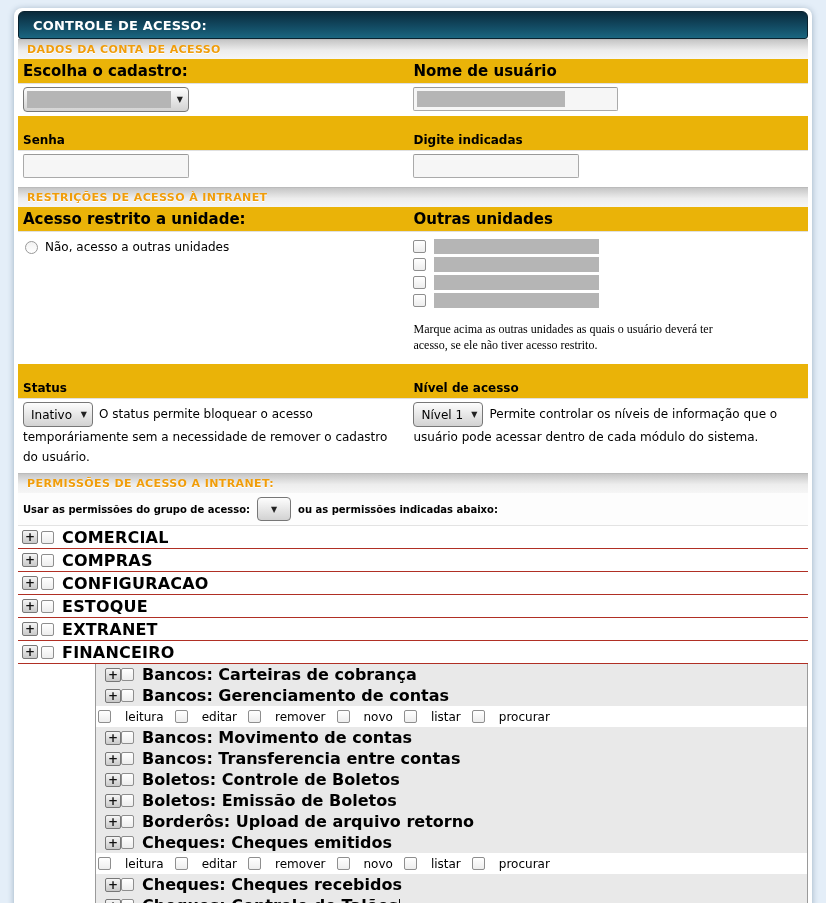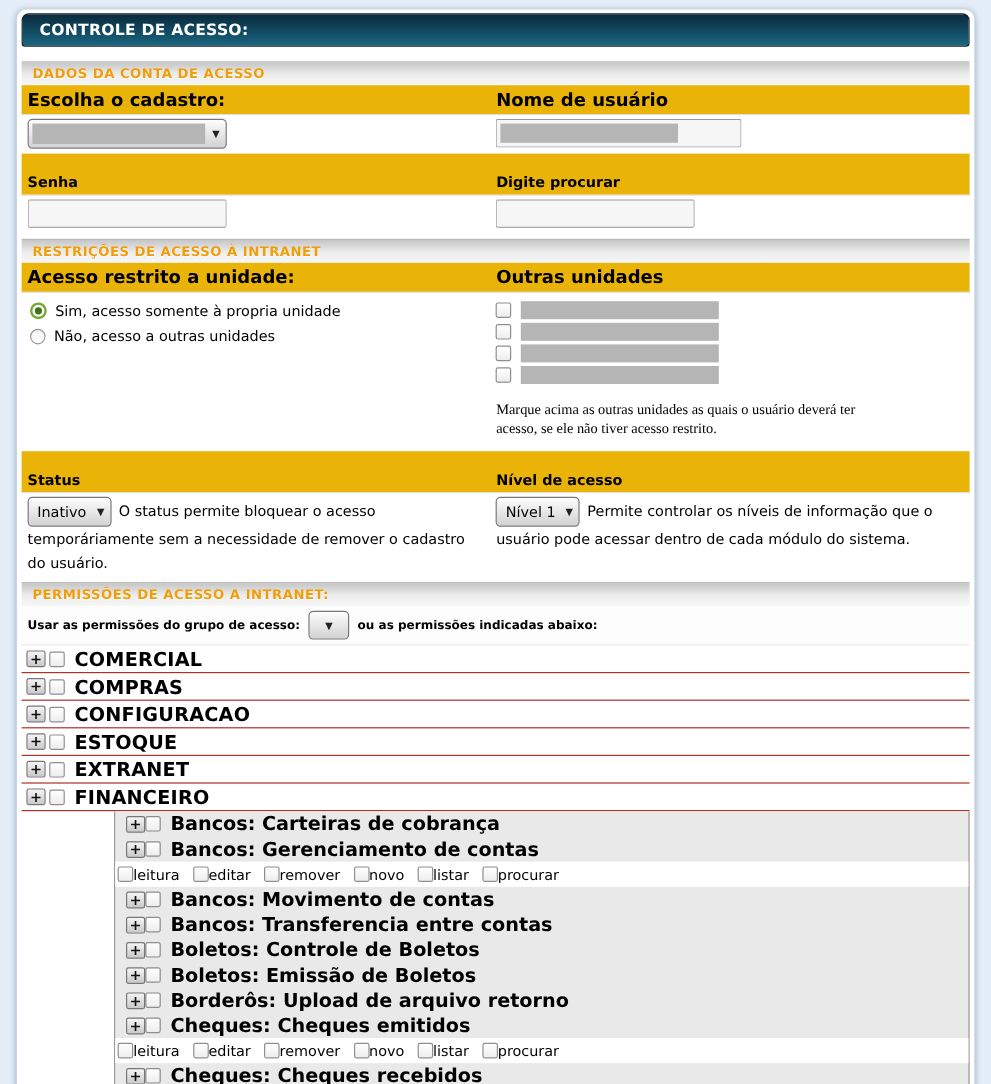--- a/index.html
+++ b/index.html
@@ -21,21 +21,21 @@
     box-shadow:0 1px 6px rgba(50,80,110,.4);
     padding:3px 4px 0 4px;
   }
   .titlebar{
     height:28px;border:1px solid #09222f;border-radius:6px 6px 3px 3px;
     background:linear-gradient(180deg,var(--header-grad-top) 0%,#124a62 55%,var(--header-grad-bot) 100%);
     color:#fff;font-weight:bold;font-size:13px;letter-spacing:.2px;
     display:flex;align-items:center;padding-left:14px;
   }
   .section-strip{
-    height:20px;margin-top:12px;
+    height:20px;
     background:linear-gradient(180deg,#c6c6c6 0%,#ededed 55%,#f6f6f6 100%);
     border-top:1px solid #bbb;
     display:flex;align-items:center;padding-left:9px;
     color:var(--section-orange);font-weight:bold;font-size:11px;letter-spacing:.4px;
     text-shadow:0 1px 0 #fff;
   }
   .section-strip.tight{margin-top:2px;}
   .row{display:flex;width:100%;}
   .col-l{width:49.3%;padding-left:5px;}
   .col-r{flex:1;padding-left:6px;}
@@ -87,21 +87,21 @@
     background:linear-gradient(180deg,#f5f5f5,#c9c9c9);
     display:inline-flex;align-items:center;justify-content:center;
     font-weight:bold;font-size:12px;line-height:10px;color:#111;flex:none;}
   .tree-row .cbx{margin-left:3px;}
   .tree-lbl{font-weight:bold;font-size:16px;margin-left:8px;letter-spacing:.2px;}
   .fin-box{margin-left:77px;background:#e9e9e9;border:1px solid #9a9a9a;border-top:none;}
   .mod-row{display:flex;align-items:center;height:21px;padding-left:9px;}
   .mod-lbl{font-weight:bold;font-size:16px;margin-left:8px;}
   .perm-row{display:flex;align-items:center;height:21px;background:#fff;padding-left:2px;}
   .perm-item{display:flex;align-items:center;margin-right:11px;}
-  .perm-item span.txt{margin-left:0;font-size:12px;}
+  .perm-item span.txt{margin-left:14px;font-size:12px;}
   .caret{display:inline-block;width:1px;height:13px;background:#000;margin-left:1px;vertical-align:middle;}
 </style>
 </head>
 <body>
 
 <div class="panel">
   <div class="titlebar">
     <span>CONTROLE DE ACESSO:</span>
   </div>
 
@@ -122,43 +122,37 @@
     </div>
     <div class="col-r">
       <span class="tinput w-lg">
         <span class="redact"></span>
       </span>
     </div>
   </div>
 
   <div class="row lbl-row">
     <div class="col-l lbl-sm">Senha</div>
-    <div class="col-r lbl-sm">Digite procurar</div>
+    <div class="col-r lbl-sm">Digite indicadas</div>
   </div>
   <div class="row input-row">
     <div class="col-l"><span class="tinput w-md"></span></div>
     <div class="col-r"><span class="tinput w-md"></span></div>
   </div>
 
   <div class="section-strip tight">
     <span>RESTRIÇÕES DE ACESSO À INTRANET</span>
   </div>
 
   <div class="row lbl-row">
     <div class="col-l lbl-big">Acesso restrito a unidade:</div>
     <div class="col-r lbl-big">Outras unidades</div>
   </div>
   <div class="row content-row">
     <div class="col-l" id="radio-group">
-        <div class="radio-line">
-          <span class="radio checked">
-            <span class="dot"></span>
-          </span>
-          <span class="radio-lbl">Sim, acesso somente à propria unidade</span>
-        </div>
         <div class="radio-line">
           <span class="radio"></span>
           <span class="radio-lbl">Não, acesso a outras unidades</span>
         </div>
       </div>
     <div class="col-r">
       <div id="other-units">
           <div class="unit-line">
             <span class="cbx"></span>
             <span class="bar"></span>

